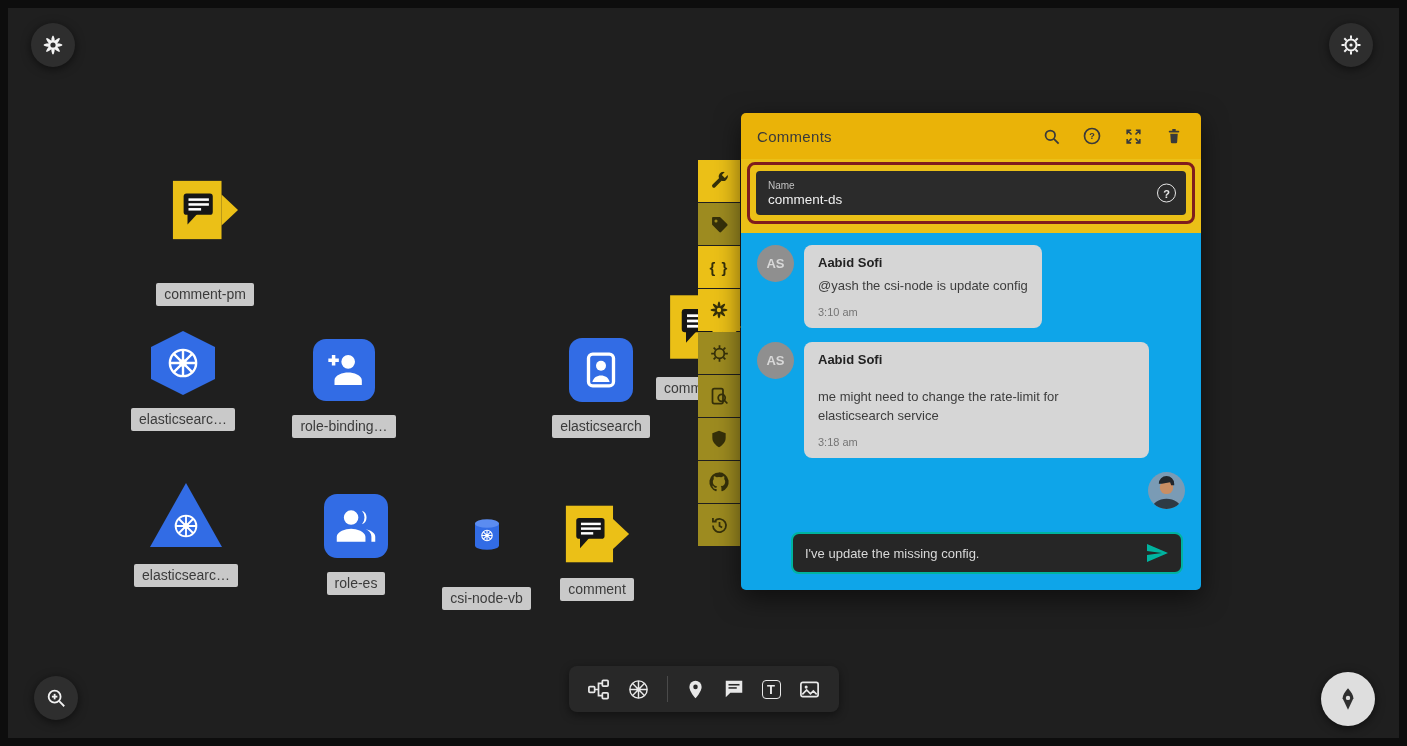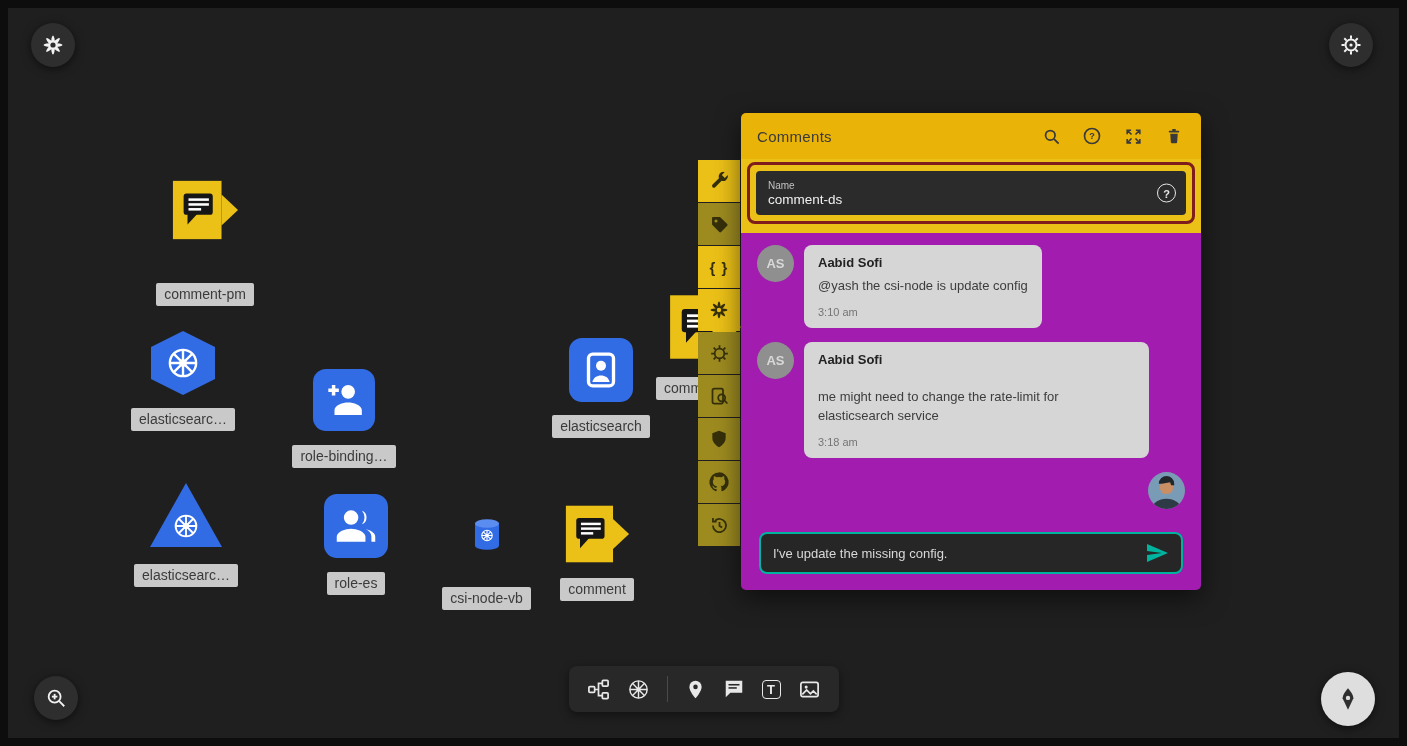--- a/index.html
+++ b/index.html
@@ -73,21 +73,21 @@
     font-size: 13.5px; font-family: inherit; width: 100%;
   }
   .name-help {
     position: absolute; right: 10px; top: 50%; transform: translateY(-50%);
     width: 19px; height: 19px; border: 1.6px solid #e6e6e6; border-radius: 50%;
     color: #e6e6e6; font-size: 11px; font-weight: bold;
     display: flex; align-items: center; justify-content: center; cursor: pointer;
   }
 
   .panel-body {
-    flex: 1; background: #a21caf; border-radius: 0 0 5px 5px;
+    flex: 1; background: #0ea5e9; border-radius: 0 0 5px 5px;
     display: flex; flex-direction: column; padding: 12px 16px 16px; overflow: hidden;
   }
   .msg { display: flex; gap: 10px; margin-bottom: 14px; }
   .msg.right { justify-content: flex-end; }
   .avatar {
     width: 37px; height: 37px; border-radius: 50%; background: #8f8f8f; color: #d8d8d8;
     font-size: 13px; font-weight: bold; display: flex; align-items: center; justify-content: center;
     flex-shrink: 0;
   }
   .bubble { background: #d6d6d6; border-radius: 8px; padding: 10px 14px; max-width: 345px; }
@@ -99,20 +99,21 @@
   .bubble.dark .author { color: #f5f5f5; font-size: 12.5px; }
   .bubble.dark .text { color: #6fc7bb; font-size: 12.5px; margin-top: 5px; }
   .bubble.dark .time { color: #9eb2bb; text-align: right; margin-top: 6px; }
   .photo-avatar { flex-shrink: 0; }
 
   .chat-row { margin-top: auto; display: flex; padding: 0 2px; }
   .chat-input-wrap {
     flex: 1; display: flex; align-items: center; gap: 8px;
     border: 2px solid #00B39F; border-radius: 8px; height: 42px; padding: 4px 12px;
     background: #262626;
+    margin-left: 32px;
   }
   .chat-input {
     flex: 1; background: transparent; border: none; outline: none;
     color: #d9d9d9; font-size: 13px; font-family: inherit;
   }
   .send-btn { display: flex; cursor: pointer; }
 
   
   .dock {
     position: absolute; left: 50%; transform: translateX(-50%); top: 666px; height: 46px;
@@ -170,21 +171,21 @@
       <g stroke="#fff" stroke-width="1.5" fill="none">
         <circle cx="12" cy="12" r="8.3"></circle>
         <path d="M12 3.7v16.6M3.7 12h16.6M6.2 6.2l11.6 11.6M17.8 6.2L6.2 17.8"></path>
       </g>
       <circle cx="12" cy="12" r="2.4" fill="#fff"></circle>
     </svg>
   </div>
   <span class="node-label" style="margin-top:13px">elasticsearc…</span>
 </div>
 
-<div class="node" style="left:288px;top:339px;width:112px;margin-top:30px;">
+<div class="node" style="left:288px;top:339px;width:112px;">
   <div class="sq-icon" style="width:62px;height:62px;">
     <svg width="40" height="40" viewBox="0 0 24 24" fill="#fff">
       <path d="M14.5 11.2a4.1 4.1 0 1 0-4.1-4.1 4.1 4.1 0 0 0 4.1 4.1zm0 2.3c-3.2 0-8.2 1.6-8.2 4.7V21h16.4v-2.8c0-3.1-5-4.7-8.2-4.7z"></path>
       <path d="M6.8 9.3V7.2h2.1V5.1H6.8V3H4.7v2.1H2.6v2.1h2.1v2.1z"></path>
     </svg>
   </div>
   <span class="node-label" style="margin-top:14px">role-binding…</span>
 </div>
 
 <div class="node" style="left:550px;top:338px;width:102px;">

